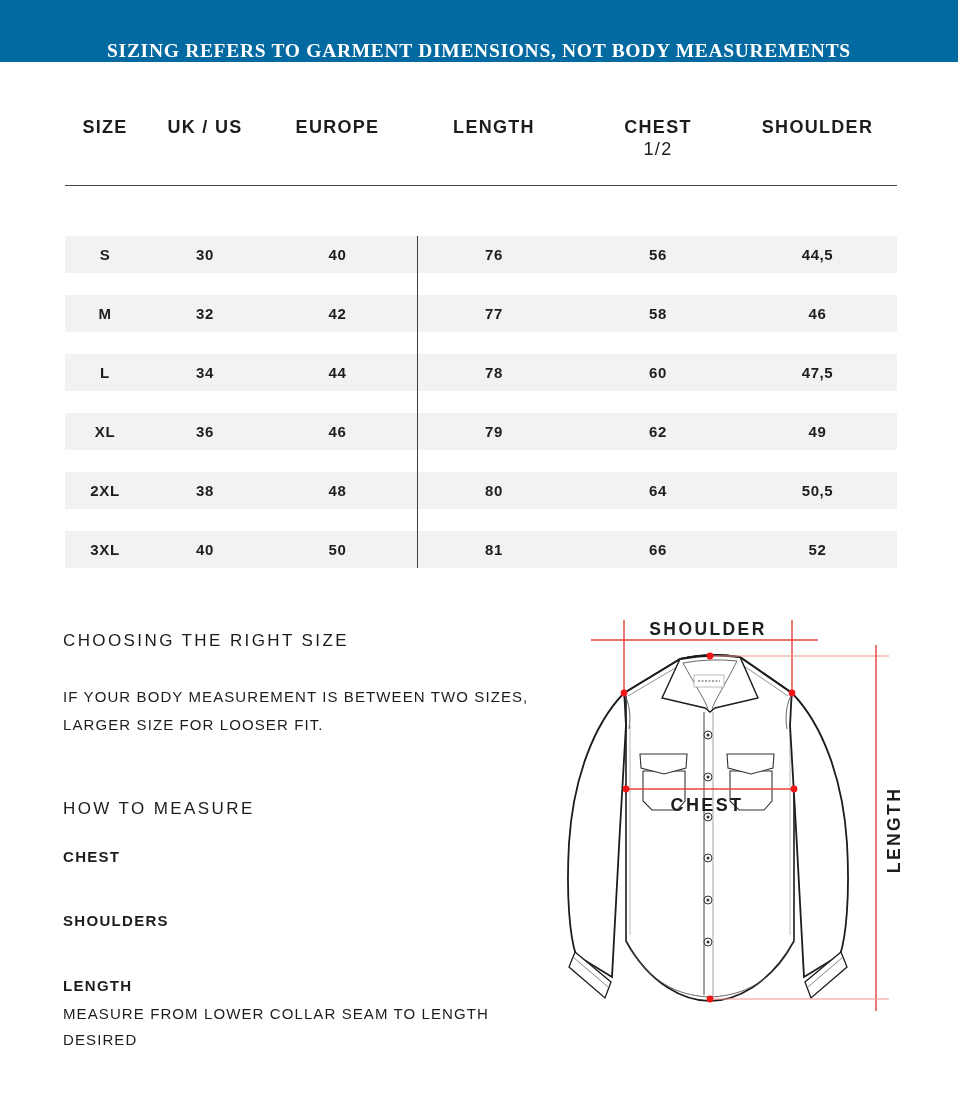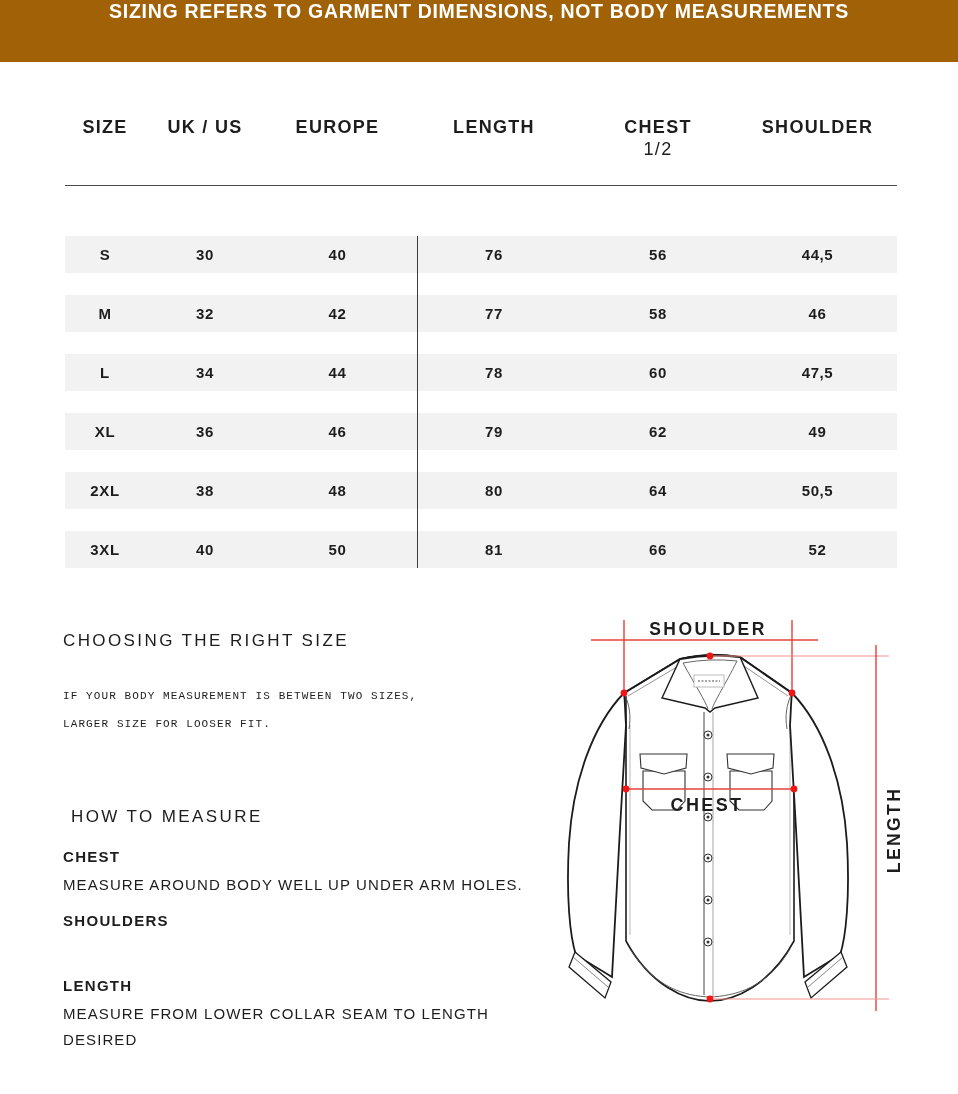--- a/index.html
+++ b/index.html
@@ -1,36 +1,36 @@
 <!DOCTYPE html>
 <html><head>
 <meta charset="utf-8">
 <style>
   html,body{margin:0;padding:0;background:#fff;}
   .page{position:relative;width:958px;height:1094px;background:#ffffff;
         font-family:"Liberation Sans",sans-serif;color:#1d1d1d;overflow:hidden;}
 
   
-  .banner{position:absolute;top:0;left:0;width:958px;height:62px;background:#a16207;
-          display:flex;align-items:flex-start;justify-content:center;}
+  .banner{position:absolute;top:0;left:0;width:958px;height:62px;background:#0369a1;
+          display:flex;align-items:flex-end;justify-content:center;font-family:Liberation Serif, serif;}
   .banner span{color:#fff;font-weight:bold;font-size:19.5px;letter-spacing:.7px;white-space:nowrap;}
 
   
   .grid6{display:grid;grid-template-columns:80px 120px 145px 168px 160px 159px;}
   .thead{position:absolute;top:116px;left:65px;width:832px;}
   .th{text-align:center;font-weight:bold;font-size:18px;letter-spacing:1.3px;line-height:22px;}
   .th .sub{display:block;font-weight:normal;text-align:center;}
   .rule{position:absolute;top:185px;left:65px;width:832px;height:1px;background:#4a4a4a;}
   .trow{position:absolute;left:65px;width:832px;height:37px;background:#f2f2f2;align-items:center;}
   .td{text-align:center;font-weight:bold;font-size:15px;letter-spacing:.6px;}
   .vdivider{position:absolute;left:417px;top:236px;width:1px;height:332px;background:#3c3c3c;}
 
   
   .section-heading{position:absolute;left:63px;font-size:17px;font-weight:normal;letter-spacing:2.4px;white-space:nowrap;}
-  .para{position:absolute;left:63px;top:683px;font-size:11px;letter-spacing:1.1px;line-height:27.5px;white-space:nowrap;font-family:Liberation Mono, monospace;}
+  .para{position:absolute;left:63px;top:683px;font-size:15px;letter-spacing:1.1px;line-height:27.5px;white-space:nowrap;}
   .measure-item{position:absolute;left:63px;}
   .mi-label{font-size:15px;font-weight:bold;letter-spacing:1.3px;line-height:19px;}
   .mi-text{margin-top:6px;font-size:15px;letter-spacing:1.1px;line-height:26px;white-space:nowrap;}
 
   
   .diagram{position:absolute;left:555px;top:605px;width:403px;height:489px;}
   .dg-label{font-weight:bold;letter-spacing:2.4px;fill:#1d1d1d;
             font-family:"Liberation Sans",sans-serif;}
 </style>
 </head>
@@ -101,25 +101,24 @@
     <div class="td">52</div>
   </div>
   <div class="vdivider"></div>
 
   <h2 class="section-heading" style="top:631px;margin:0;">CHOOSING THE RIGHT SIZE</h2>
   <div class="para">
     <div>IF YOUR BODY MEASUREMENT IS BETWEEN TWO SIZES,</div>
     <div>LARGER SIZE FOR LOOSER FIT.</div>
   </div>
 
-  <h2 class="section-heading" style="top:799px;margin:8px;">HOW TO MEASURE</h2>
+  <h2 class="section-heading" style="top:799px;margin:0;">HOW TO MEASURE</h2>
 
   <div class="measure-item" style="top:847px">
     <div class="mi-label">CHEST</div>
-    <div class="mi-text">MEASURE AROUND BODY WELL UP UNDER ARM HOLES.</div>
   </div>
   <div class="measure-item" style="top:911px">
     <div class="mi-label">SHOULDERS</div>
   </div>
   <div class="measure-item" style="top:976px">
     <div class="mi-label">LENGTH</div>
     <div class="mi-text">
       <div>MEASURE FROM LOWER COLLAR SEAM TO LENGTH</div>
       <div>DESIRED</div>
     </div>

